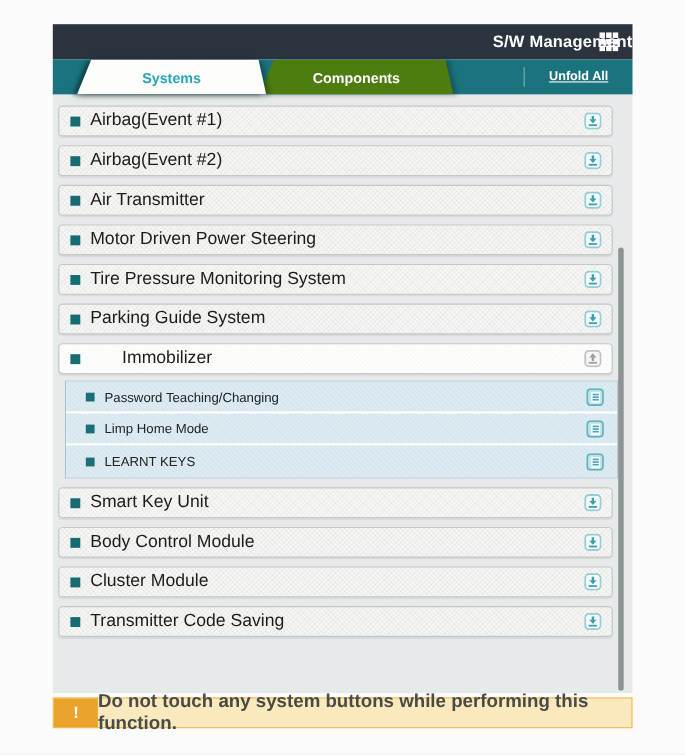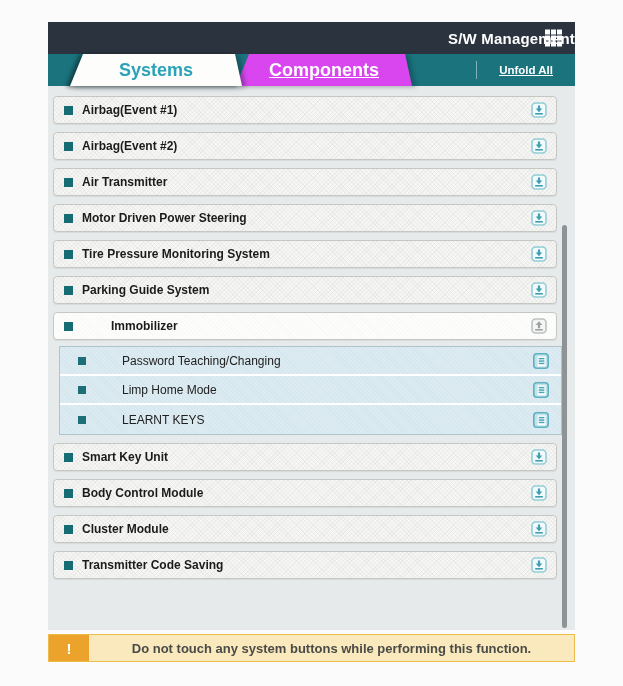--- a/index.html
+++ b/index.html
@@ -25,66 +25,65 @@
     display:grid; grid-template-columns:repeat(3,1fr); grid-template-rows:repeat(3,1fr); gap:1.5px;
     cursor:pointer;
   }
   .grid-icon i { background:#ffffff; display:block; }
 
   
   .tabbar { height:32px; background:#1a737d; position:relative; }
   .tab-wrap { position:absolute; top:0; height:32px; }
   .tab {
     height:100%; display:flex; align-items:center; justify-content:center;
-    font-weight:bold; font-size:18px; cursor:pointer;
+    font-weight:bold; font-size:13px; cursor:pointer;
     clip-path:polygon(13px 0, calc(100% - 7px) 0, 100% 100%, 0 100%);
   }
   .tab-systems-wrap { left:22px; width:172px; z-index:2;
     filter:drop-shadow(-4px 1px 2px rgba(10,30,35,0.55)) drop-shadow(4px 1px 2px rgba(10,30,35,0.35)); }
   .tab-systems { background:#fdfdfc; color:#2aa3b8; }
   .tab-components-wrap { left:188px; width:176px; z-index:1;
     filter:drop-shadow(4px 1px 2px rgba(10,30,35,0.3)); }
-  .tab-components { background:#d946ef; color:#ffffff;text-decoration:underline; }
+  .tab-components { background:#4d7c0f; color:#ffffff; }
   .unfold-area { position:absolute; right:0; top:0; height:100%; display:flex; align-items:center; z-index:3; }
   .unfold-divider { width:1px; height:18px; background:rgba(255,255,255,0.45); }
   .unfold-label { color:#ffffff; font-weight:bold; font-size:11.5px; padding:0 22px; cursor:pointer;text-decoration:underline; }
 
   
   .content { background:#e7eaeb; padding-top:10px; height:544px; position:relative; }
 
   .sys-row {
     height:28px; margin:0 18px 8px 5px;
     background-color:#f6f6f4;
     background-image:
       repeating-linear-gradient(45deg, rgba(110,115,110,0.06) 0 1px, transparent 1px 3px),
       repeating-linear-gradient(-45deg, rgba(110,115,110,0.06) 0 1px, transparent 1px 3px);
     border:1px solid #c5c7c5; border-radius:4px;
     box-shadow:0 1px 1px rgba(0,0,0,0.07);
     display:flex; align-items:center; position:relative; cursor:pointer;
   }
   .bullet { width:9px; height:9px; background:#176b73; margin-left:10px; flex:0 0 auto; }
-  .sys-label { font-size:12px; font-weight:bold; color:#1b1b1b; margin-left:9px; white-space:nowrap; }
+  .sys-label { font-size:16px; font-weight:normal; color:#1b1b1b; margin-left:9px; white-space:nowrap; }
   .row-icon { position:absolute; right:9px; top:50%; transform:translateY(-50%); width:16px; height:16px; cursor:pointer; }
 
   
   .group { margin-bottom:8px; }
   .group .sys-row.group-header {
     margin-bottom:6px;
     background-color:#fdfdfb;
     background-image:
       repeating-linear-gradient(45deg, rgba(110,115,110,0.03) 0 1px, transparent 1px 3px);
     gap: 29px;
   }
   .sub-list { margin:0 13px 0 11px; border:1px solid #aec4cc; background:#ffffff; }
   .sub-row {
     height:29px; background-color:#dcebf2;
     background-image:repeating-linear-gradient(45deg, rgba(90,130,145,0.05) 0 1px, transparent 1px 3px);
     display:flex; align-items:center; position:relative; cursor:pointer;
     border-bottom:2px solid #ffffff;
-    gap:27px;
   }
   .sub-row:last-child { border-bottom:none; }
   .sub-bullet { width:8px; height:8px; background:#1d6f77; margin-left:18px; flex:0 0 auto; }
   .sub-label { font-size:12px; color:#212121; margin-left:9px; white-space:nowrap; }
   .sub-row .row-icon { right:12px; }
 
   .highlight-box {
     position:absolute; left:-9px; right:-4px; top:-6px; bottom:-5px;
     border:3px dashed #e01a1a; z-index:5; pointer-events:none;
   }
@@ -96,21 +95,21 @@
 
   .gapline { height:4px; }
 
   
   .warnbar { height:28px; display:flex; border:1px solid #eebc4c; background:#f9e9bd; }
   .warn-icon {
     width:40px; flex:0 0 auto; background:#eba32b; color:#ffffff;
     font-weight:bold; font-size:15px; display:flex; align-items:center; justify-content:center;
   }
   .warn-text { flex:1; display:flex; align-items:center; justify-content:center;
-    font-size:13px; font-weight:bold; color:#4a4a46; }
+    font-size:17px; font-weight:bold; color:#4a4a46; }
 </style>
 </head>
 <body>
 
 <svg width="0" height="0" style="position:absolute">
   <defs>
     <g id="icon-download">
       <rect x="1" y="1" width="14" height="14" rx="3.5" fill="#f2fafb" stroke="#93cdd8" stroke-width="1.6"></rect>
       <path d="M6.9 3.4 h2.2 v3.1 h2.2 L8 10.2 L4.7 6.5 h2.2 z" fill="#3f9fb0"></path>
       <rect x="4.2" y="11" width="7.6" height="1.6" fill="#3f9fb0"></rect>

